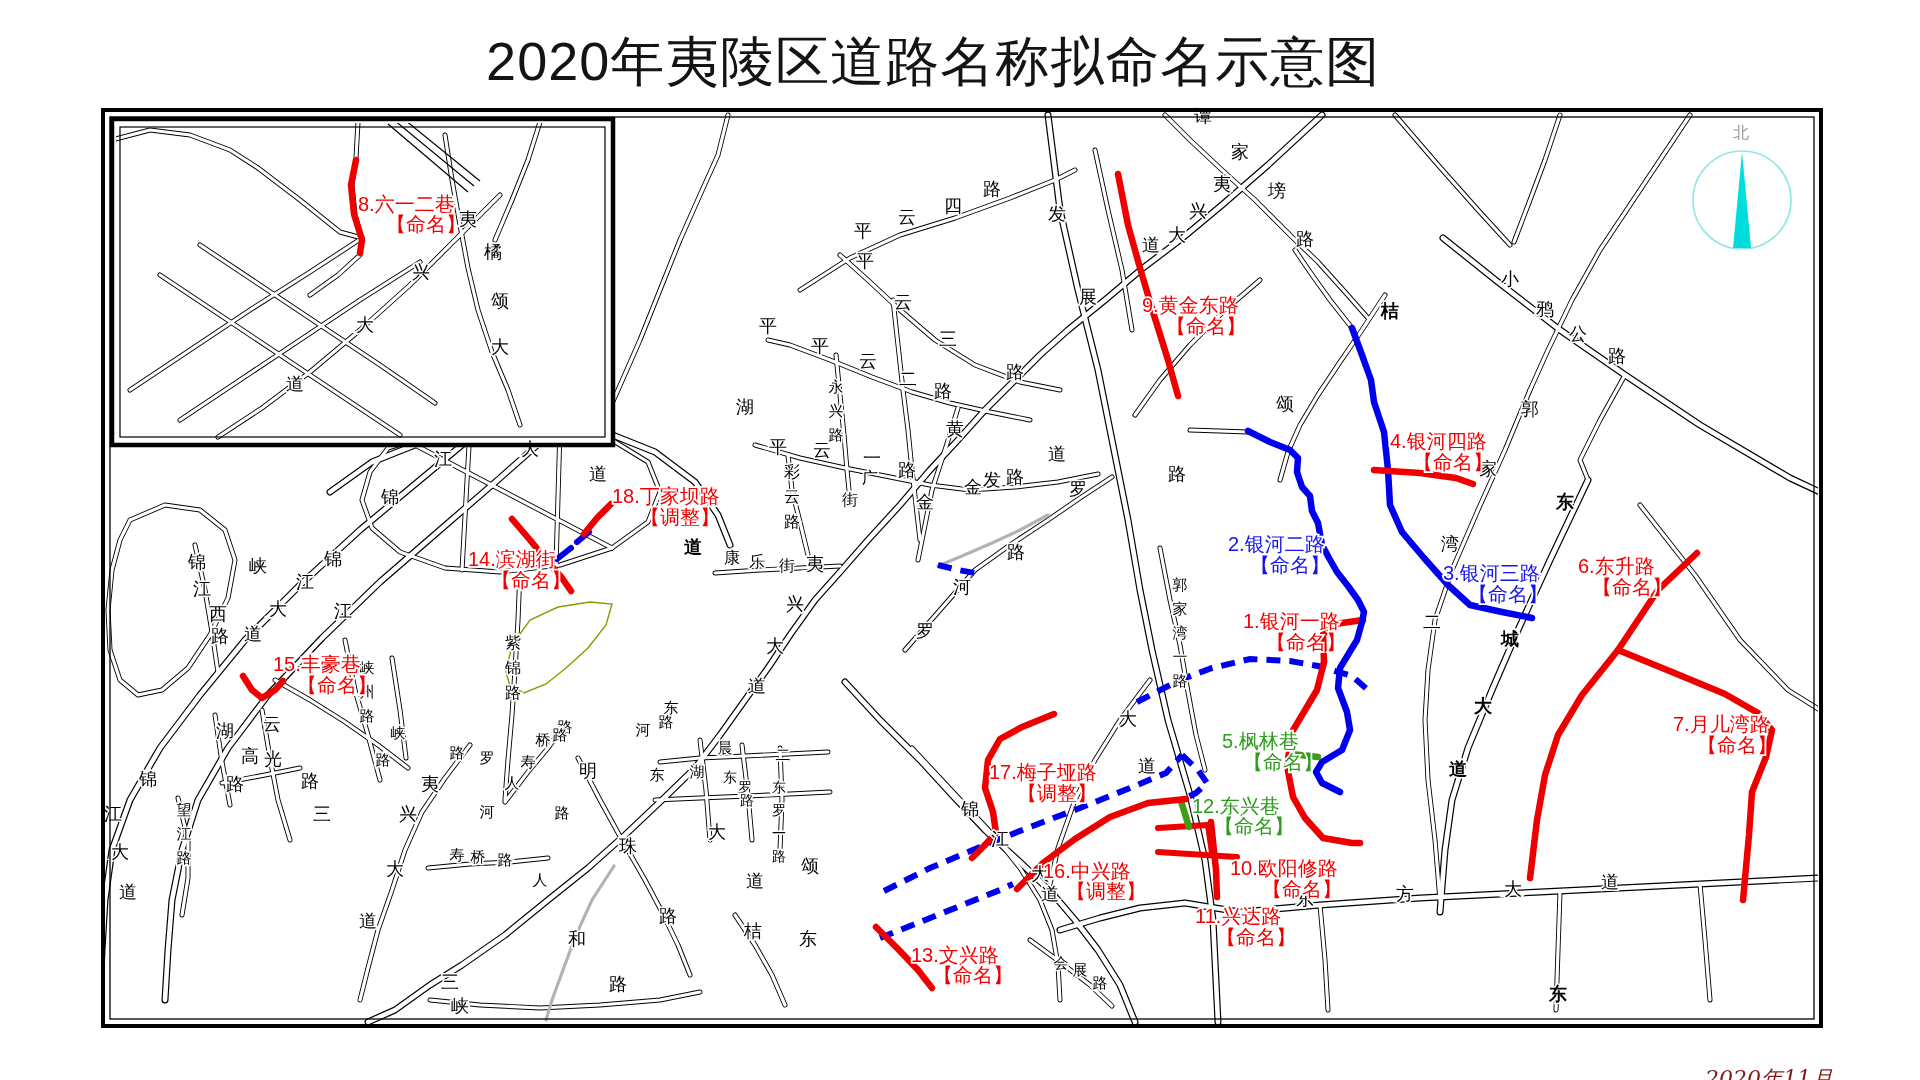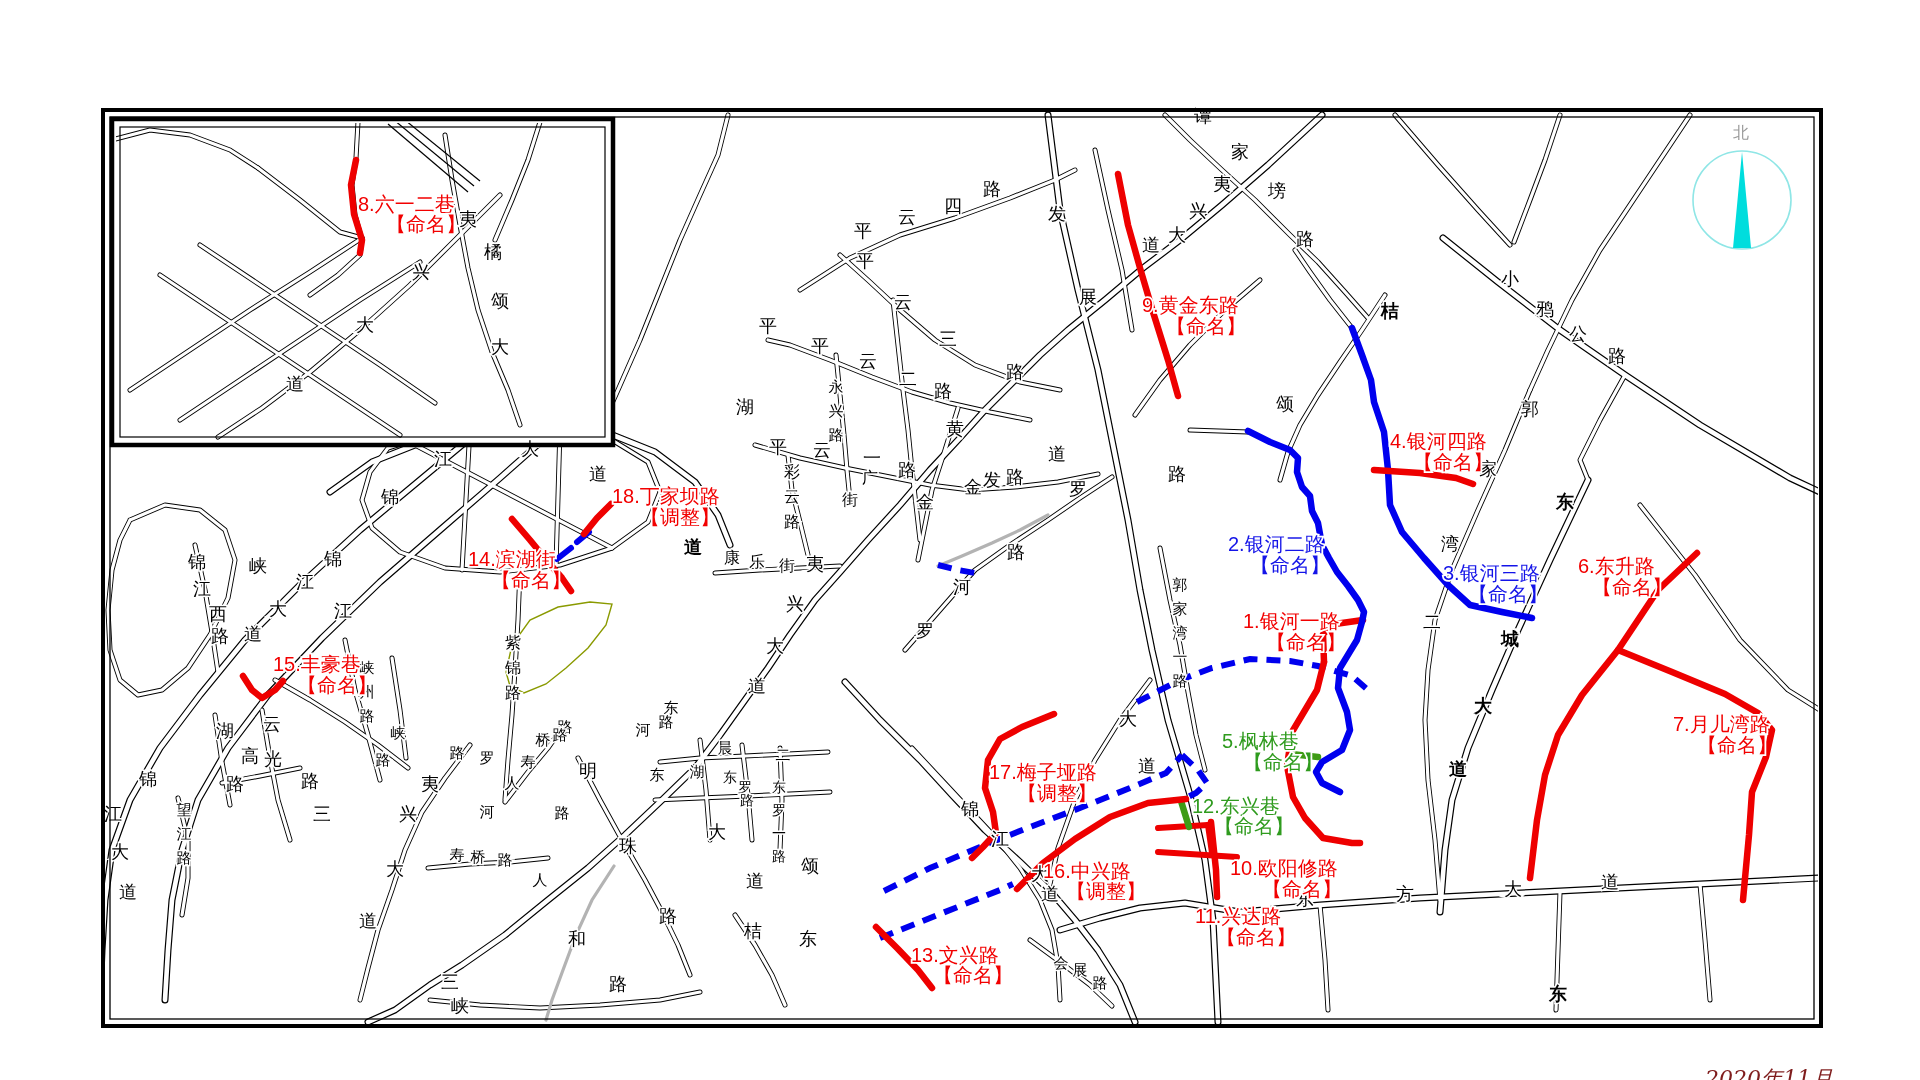--- a/index.html
+++ b/index.html
@@ -8,20 +8,21 @@
   #map-title{position:absolute;left:50%;top:26px;transform:translateX(-53%);
              font-size:54px;color:#141414;white-space:nowrap;letter-spacing:1px;}
   #date-note{position:absolute;left:1705px;top:1064px;font-size:22px;color:#7f1d1d;
              font-family:"DejaVu Serif", serif;font-style:italic;white-space:nowrap;}
   svg text{user-select:none;}
 </style>
 </head>
 <body>
 
 <div id="stage">
+  <div id="map-title">2020年夷陵区道路名称拟命名示意图</div>
   <svg id="map-svg" width="1920" height="1080" viewBox="0 0 1920 1080">
       <defs>
         <clipPath id="clipMain">
           <rect x="104" y="112" width="1714" height="912"></rect>
         </clipPath>
         <clipPath id="clipInset">
           <rect x="116" y="123" width="493" height="318"></rect>
         </clipPath>
       </defs>
       <rect x="0" y="0" width="1920" height="1080" fill="#ffffff"></rect>

